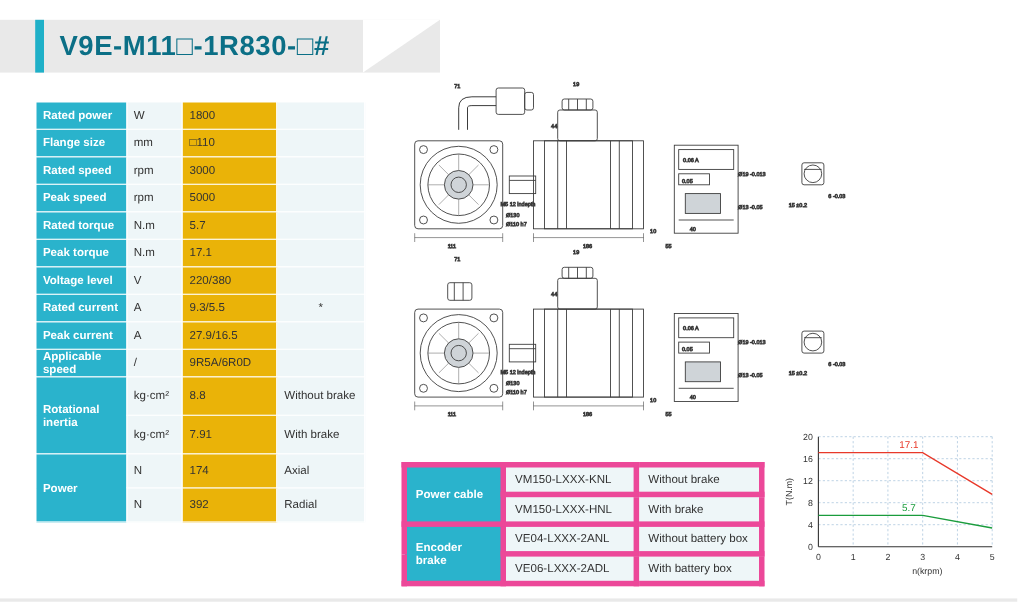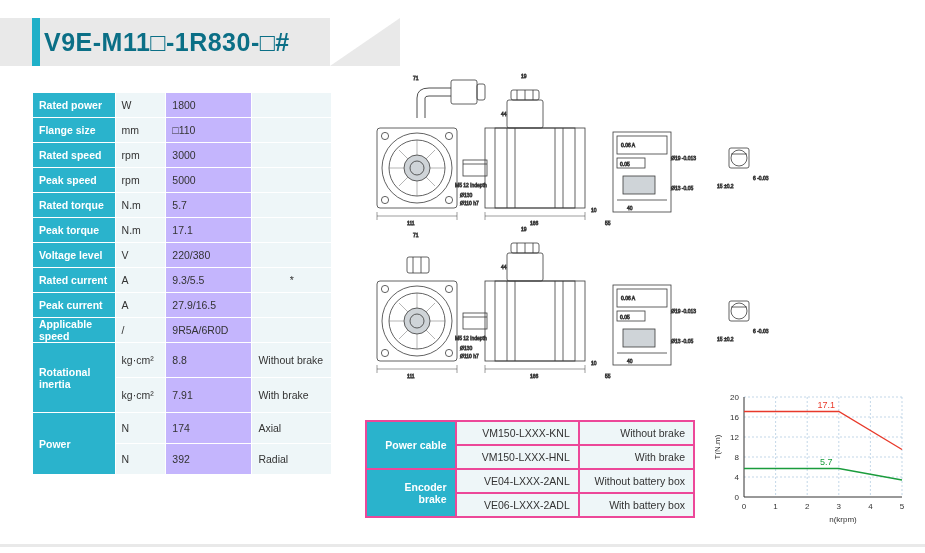--- a/index.html
+++ b/index.html
@@ -32,21 +32,21 @@
     border-top: 0 solid transparent;
   }
   .header-accent {
     position: absolute;
     left: 32px; top: 18px;
     width: 8px; height: 48px;
     background: #1fb0c8;
   }
   .header-title {
     position: absolute;
-    left: 44px; top: 18px;
+    left: 54px; top: 18px;
     height: 48px;
     line-height: 48px;
     font-size: 25px;
     font-weight: bold;
     color: #0b6f86;
     letter-spacing: 0.5px;
     white-space: nowrap;
   }
 
   
@@ -70,46 +70,45 @@
     color: #ffffff;
     font-weight: bold;
     width: 82px;
     border: 1px solid #ffffff;
   }
   .spec-table td.unit {
     background: #eef6f8;
     width: 42px;
   }
   .spec-table td.value {
-    background: #c4b5fd;
+    background: #eab308;
     width: 86px;
   }
   .spec-table td.note {
     background: #eef6f8;
     width: 90px;
     text-align: left;
   }
   .spec-table td.note.center { text-align: center; }
 
   
   .cable-table {
     position: absolute;
     left: 365px; top: 420px;
     width: 330px;
     border-collapse: collapse;
     font-size: 10.5px;
   }
   .cable-table td {
-    border: 2px solid #ec4899;
+    border: 5px solid #ec4899;
     height: 22px;
     padding: 0 8px;
     vertical-align: middle;
     color: #333333;
     background: #eef6f8;
-    text-align: right;
   }
   .cable-table td.label {
     background: #2ab3cc;
     color: #ffffff;
     font-weight: bold;
     width: 80px;
   }
   .cable-table td.model { width: 125px; }
   .cable-table td.desc  { width: 115px; }
 

